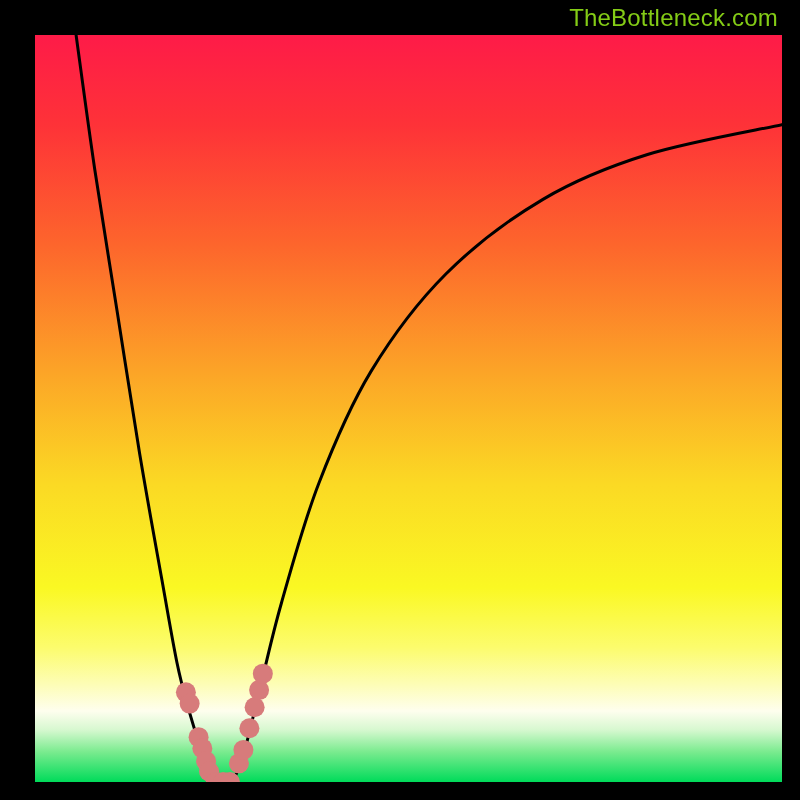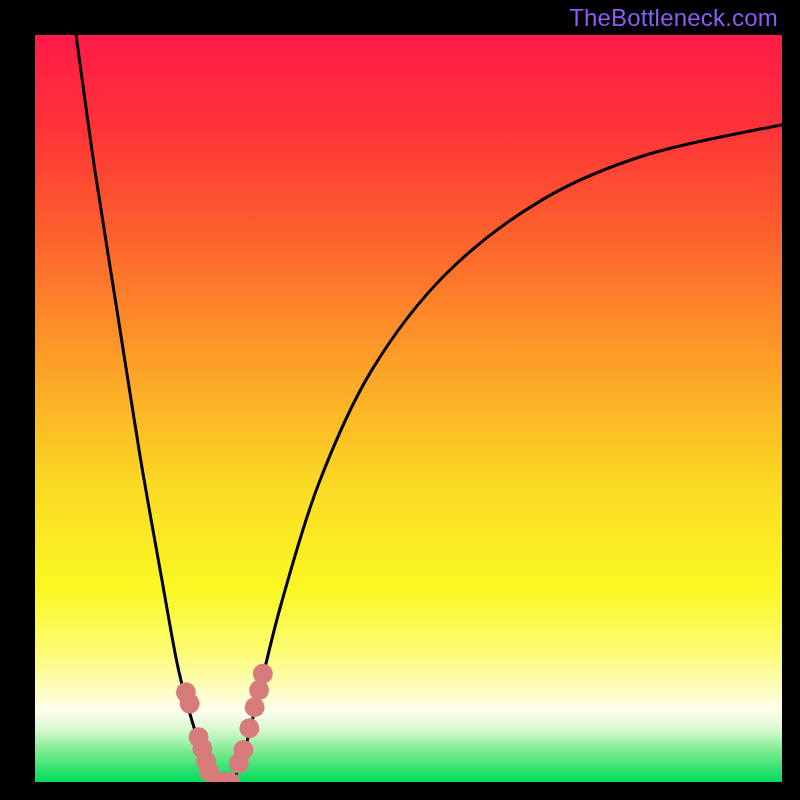--- a/index.html
+++ b/index.html
@@ -21,21 +21,21 @@
     overflow: hidden;
   }
   .gradient {
     position: absolute;
     inset: 0;
   }
   .watermark {
     position: absolute;
     top: 4px;
     right: 22px;
-    color: #8b5cf6;
+    color: #84cc16;
     font-size: 24px;
     font-weight: 500;
     letter-spacing: 0.2px;
     user-select: none;
   }
   svg.curve {
     position: absolute;
     inset: 0;
   }
 </style>

